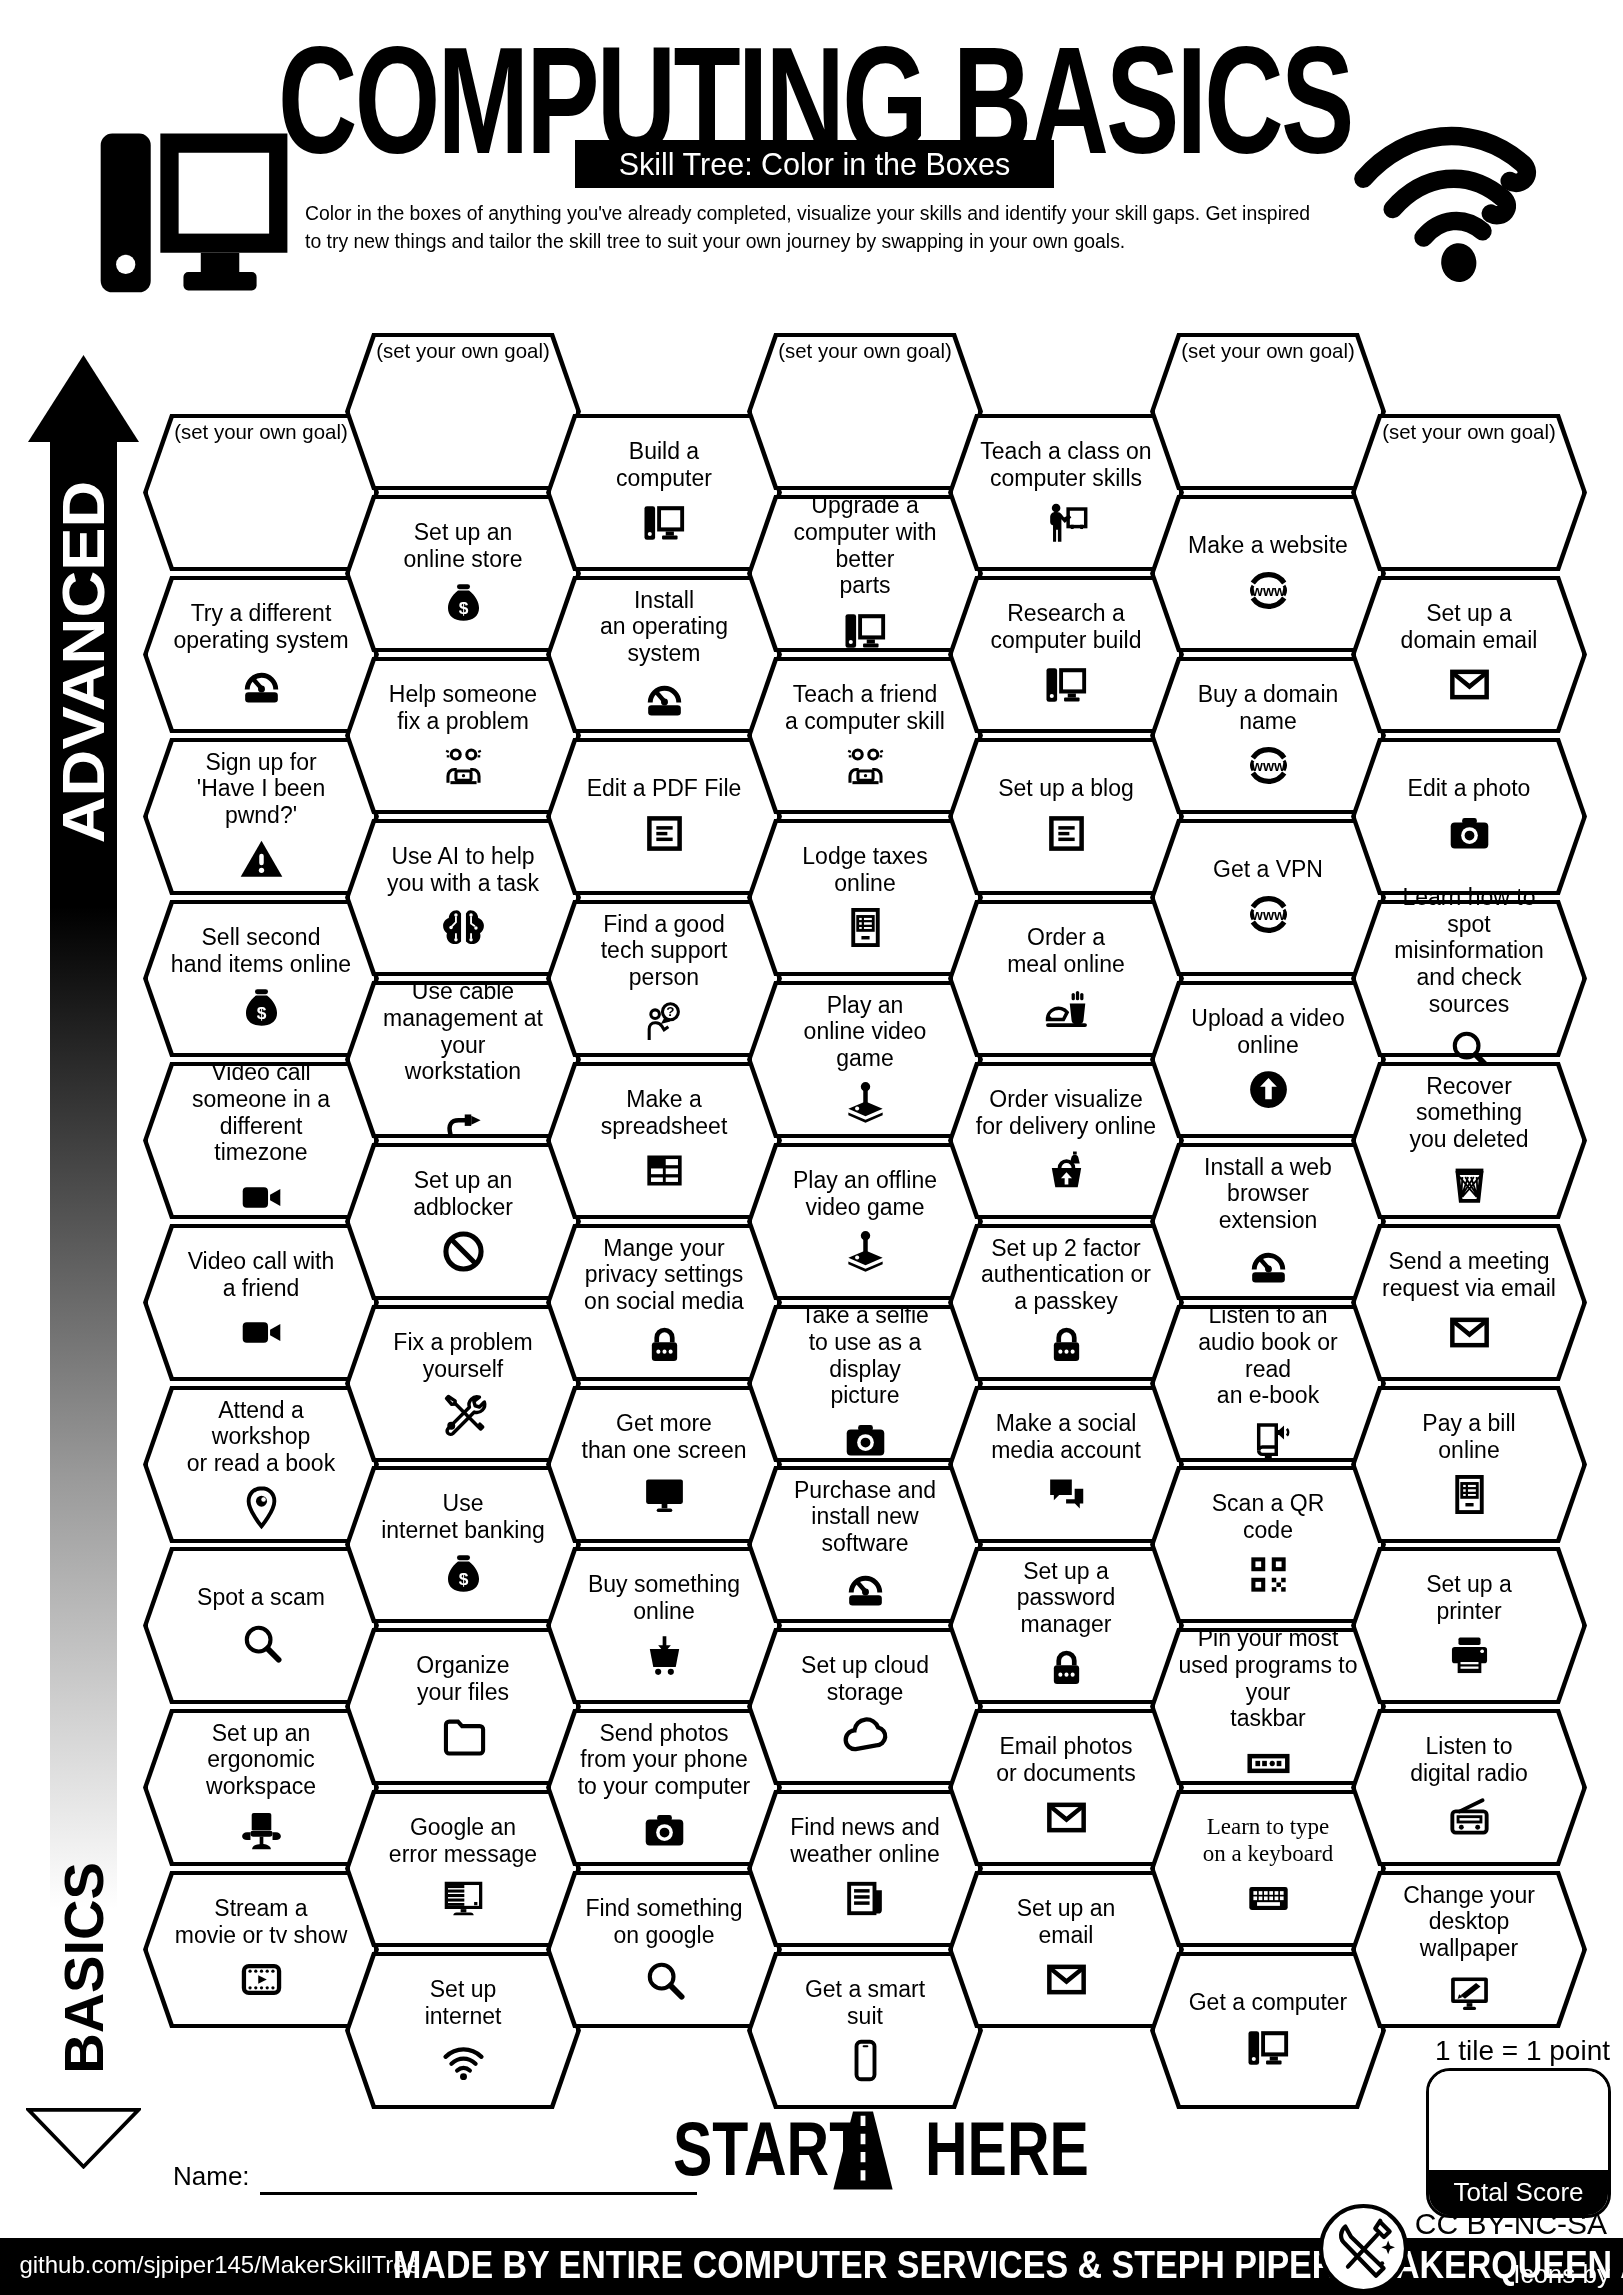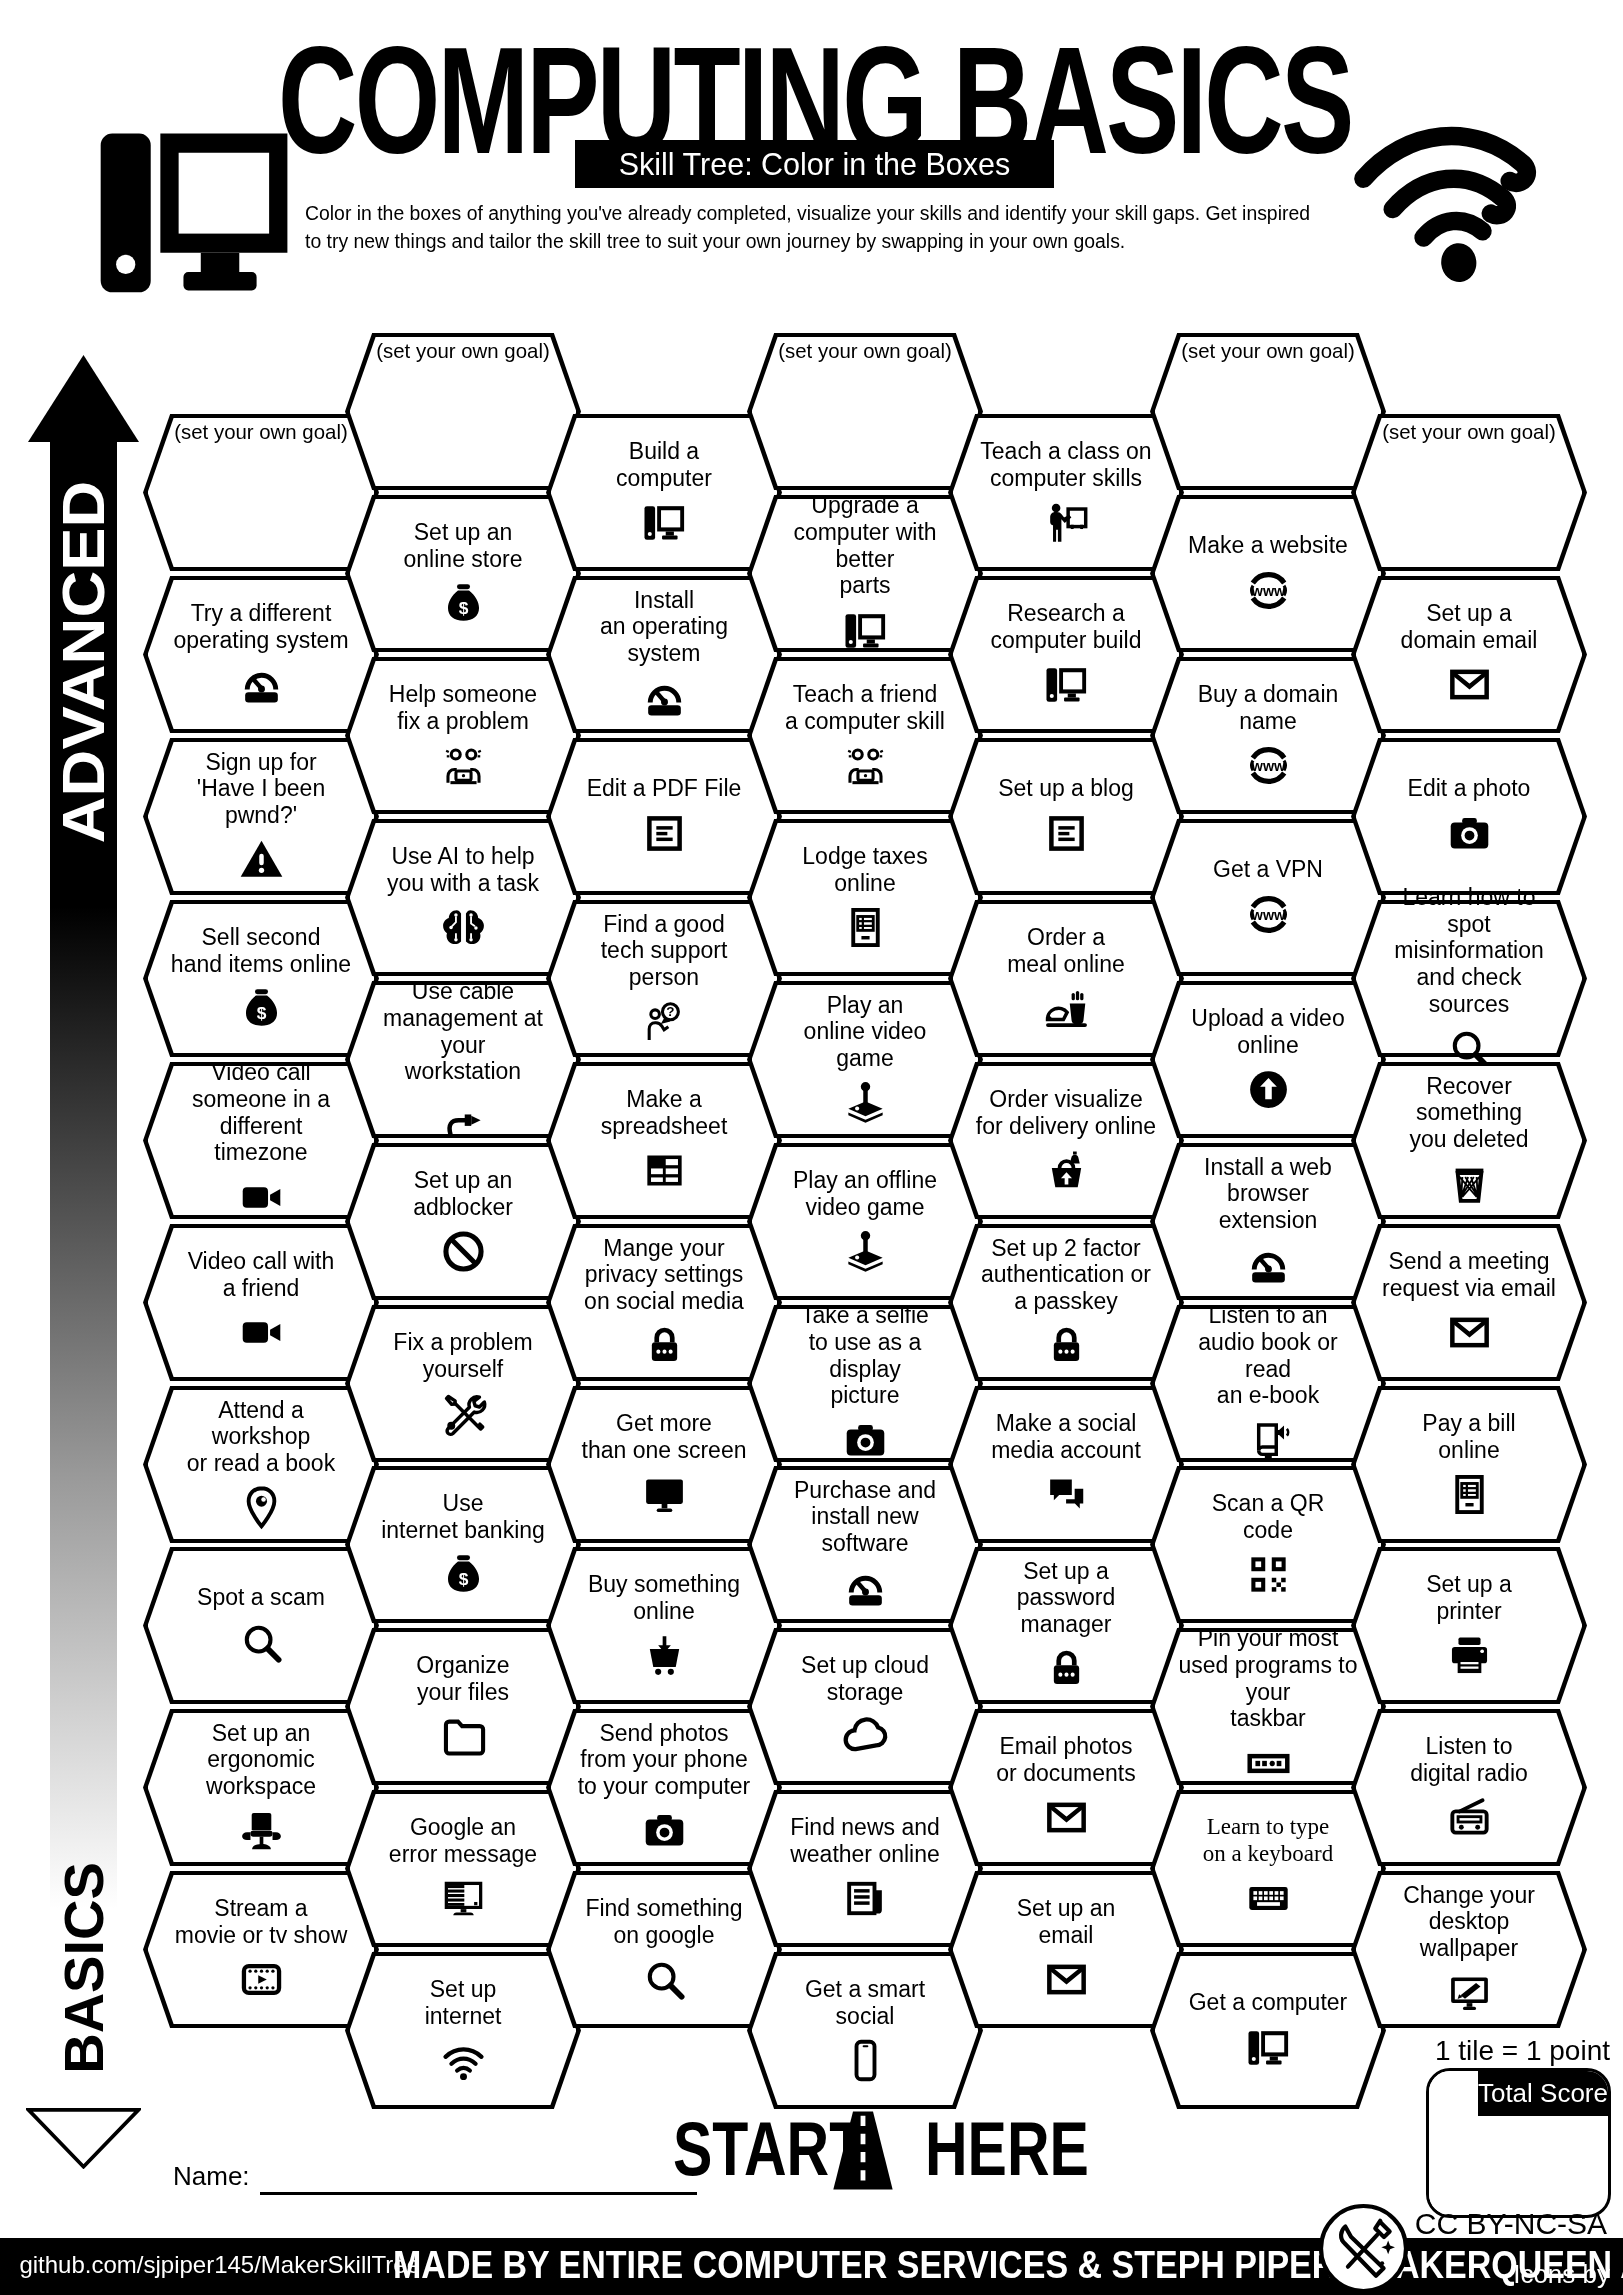--- a/index.html
+++ b/index.html
@@ -47,21 +47,21 @@
   .start-word{position:absolute;font-size:59px;font-weight:800;white-space:nowrap;
               transform:scaleY(1.28);transform-origin:center;}
   .start-start{left:673px;top:2115px;width:130px;text-align:right;}
   .start-here{left:925px;top:2115px;width:139px;text-align:left;}
   .road-icon{position:absolute;left:816px;top:2106px;width:94px;height:89px;}
   .name-row{position:absolute;left:173px;top:2161px;font-size:26px;}
   .name-line{position:absolute;left:260px;top:2192px;width:437px;height:3.2px;background:#000;}
 
   .points-note{position:absolute;left:1406px;top:2035px;width:204px;text-align:right;font-size:28px;}
   .score-box{position:absolute;left:1426px;top:2068px;width:179px;height:144px;
-             border:3.7px solid #000;border-radius:24px;overflow:hidden;display:flex;}
+             border:3.7px solid #000;border-radius:24px;overflow:hidden;display:flex;flex-direction:column;}
   .score-space{flex:1;background:#fff;}
   .score-band{height:45px;background:#000;color:#fff;font-size:26px;
               display:flex;align-items:center;justify-content:center;}
   .license-text{position:absolute;left:1407px;top:2207px;width:208px;text-align:center;font-size:30px;}
   .badge{position:absolute;left:1318px;top:2203px;width:91px;height:91px;z-index:3;}
 
   .footer-bar{position:absolute;left:0;top:2238px;width:1623px;height:57px;background:#000;color:#fff;}
   .footer-left{position:absolute;left:19.4px;top:2251px;font-size:24px;color:#fff;}
   .footer-center{position:absolute;left:393px;top:2245px;width:856px;text-align:center;color:#fff;
                  font-size:34px;font-weight:600;transform:scaleY(1.15);white-space:nowrap;}
@@ -707,21 +707,21 @@
               <rect x="6.4" y="10.4" width="7.6" height="1.7"></rect>
               <rect x="6.4" y="13.4" width="7.6" height="1.7"></rect>
             </svg></div>
         </div>
       </div>
       <div class="hex" style="left: 747px; top: 1952px;">
         <div class="hex-border"></div>
         <div class="hex-fill"></div>
         <div class="hex-content">
           <div class="hex-label">Get a smart
-social</div>
+suit</div>
           <div class="hex-icon"><svg viewBox="0 0 24 24" fill="#000" xmlns="http://www.w3.org/2000/svg">
               <rect x="7.6" y="2.8" width="8.8" height="18.4" rx="2.2" fill="none" stroke="#000" stroke-width="1.9"></rect>
               <rect x="10.6" y="4.5" width="2.8" height="1" rx="0.5"></rect>
             </svg></div>
         </div>
       </div>
       <div class="hex" style="left: 948px; top: 414px;">
         <div class="hex-border"></div>
         <div class="hex-fill"></div>
         <div class="hex-content">

